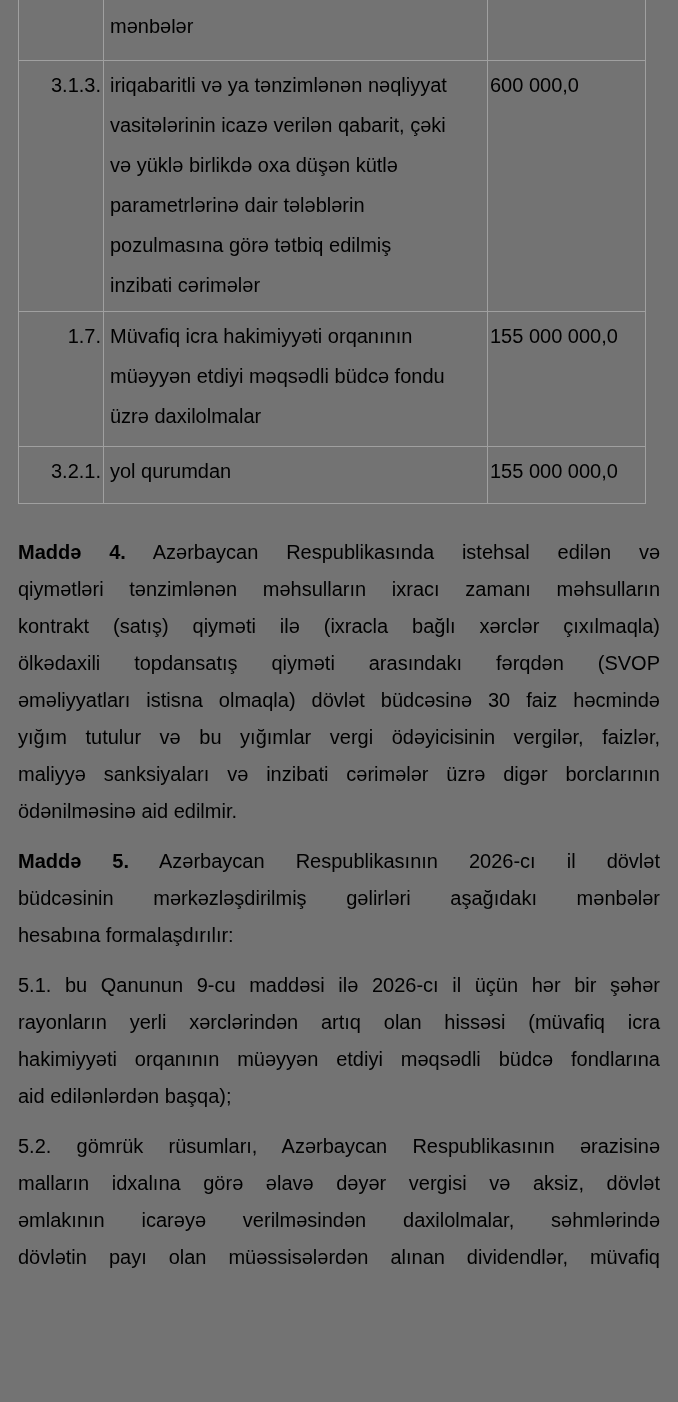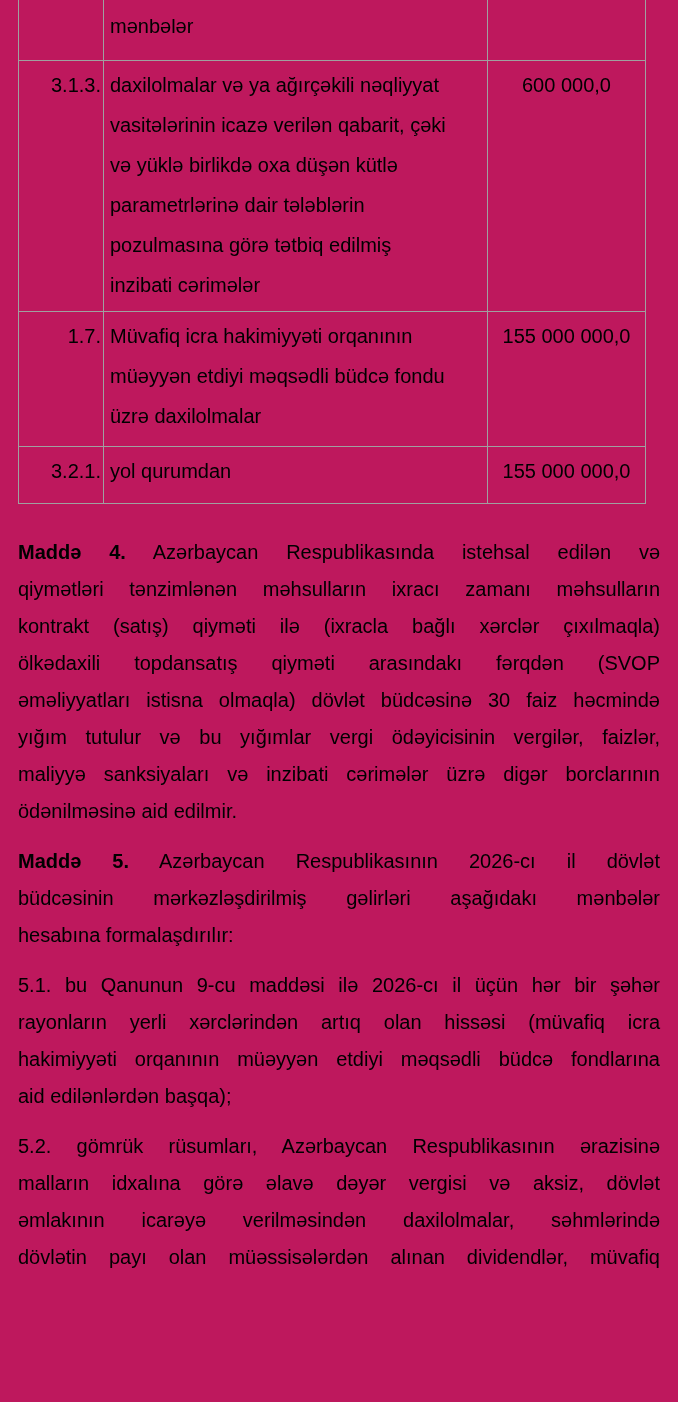--- a/index.html
+++ b/index.html
@@ -7,41 +7,41 @@
     width: 678px; height: 1402px;
     background: #ffffff;
     font-family: "Liberation Sans", "DejaVu Sans", sans-serif;
     color: #000000;
   }
   .page {
     box-sizing: border-box;
     width: 678px; height: 1402px;
     padding: 0 18px 0 18px;
     overflow: hidden;
-    background: #be185d;
+    background: #737373;
   }
 
   
   .tablewrap { margin-top: -40px; }
   table.budget {
     border-collapse: collapse;
     table-layout: fixed;
     width: 627px;
     font-size: 20px;
     line-height: 40px;
   }
   table.budget td {
     border: 1px solid #a0a0a0;
     vertical-align: top;
     box-sizing: border-box;
     overflow: hidden;
   }
   td.num  { text-align: right; padding: 4px 2px; }
   td.desc { text-align: left;   padding: 4px 8px 4px 6px; }
-  td.val  { text-align: center; padding: 4px 2px; }
+  td.val  { text-align: left; padding: 4px 2px; }
 
   tr.r-partial td { height: 100px; }
   tr.r1 td { height: 251px; }
   tr.r2 td { height: 135px; }
   tr.r3 td { height: 57px; }
 
   
   tr.r-partial td.desc { padding: 0 8px 0 6px; }
   .clipline { margin-top: 58px; height: 16px; overflow: hidden; }
   .clipline .ln { margin-top: -13px; }
@@ -84,21 +84,21 @@
           <td class="desc">
             <div class="clipline cell-lines">
                 <div class="ln">mənbələr</div>
               </div>
           </td>
           <td class="val"></td>
         </tr>
         <tr class="r1">
           <td class="num">3.1.3.</td>
           <td class="desc cell-lines">
-              <div class="ln">daxilolmalar və ya ağırçəkili nəqliyyat</div>
+              <div class="ln">iriqabaritli və ya tənzimlənən nəqliyyat</div>
               <div class="ln">vasitələrinin icazə verilən qabarit, çəki</div>
               <div class="ln">və yüklə birlikdə oxa düşən kütlə</div>
               <div class="ln">parametrlərinə dair tələblərin</div>
               <div class="ln">pozulmasına görə tətbiq edilmiş</div>
               <div class="ln">inzibati cərimələr</div>
             </td>
           <td class="val">600 000,0</td>
         </tr>
         <tr class="r2">
           <td class="num">1.7.</td>

